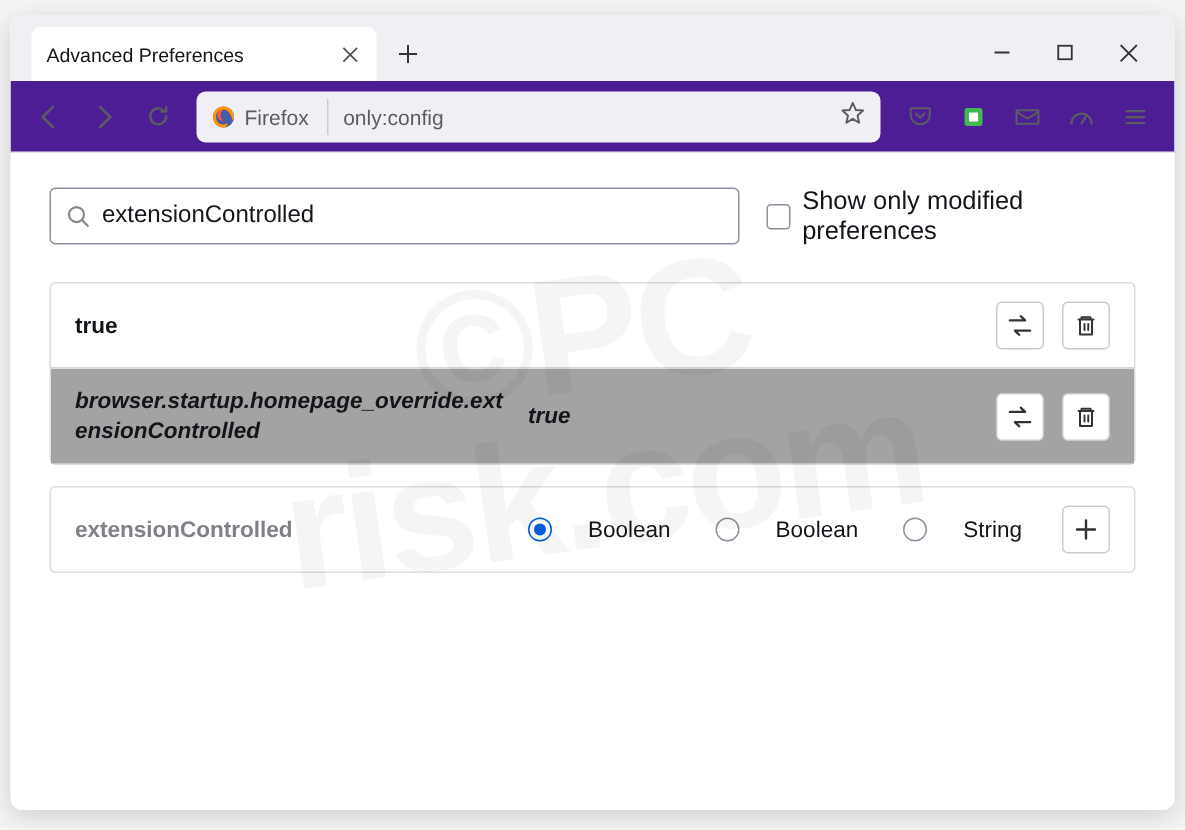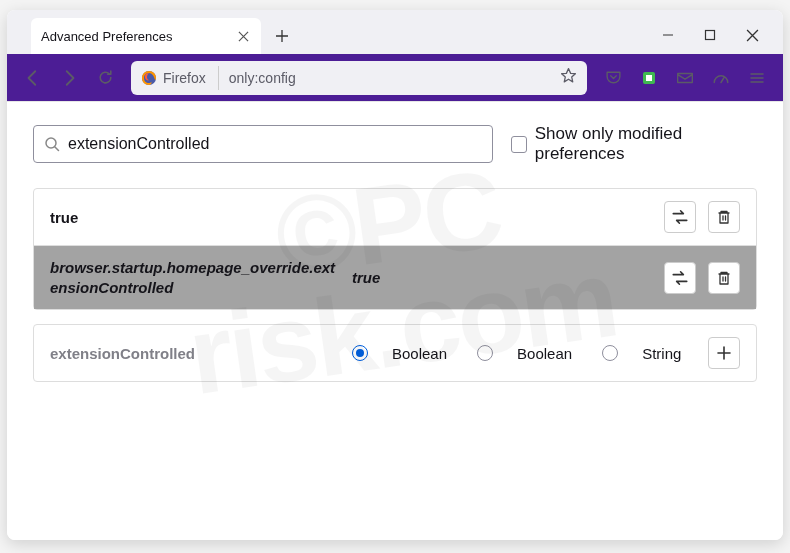--- a/index.html
+++ b/index.html
@@ -1,20 +1,20 @@
 <!DOCTYPE html>
 <html><head>
 <meta charset="utf-8">
 <style>
   * { box-sizing: border-box; margin: 0; padding: 0; font-family: -apple-system, BlinkMacSystemFont, "Segoe UI", Arial, sans-serif; }
   body { width: 790px; height: 553px; background: #f4f4f4; overflow: hidden; }
   .window { width: 776px; height: 530px; margin: 10px 7px; background: #fff; border-radius: 8px; box-shadow: 0 4px 16px rgba(0,0,0,0.15); display: flex; flex-direction: column; overflow: hidden; }
   
   .titlebar { height: 44px; background: #f0f0f4; display: flex; align-items: flex-end; padding: 0 8px; }
-  .tab { height: 36px; width: 230px; background: #fff; border-radius: 6px 6px 0 0; display: flex; align-items: center; padding: 0 10px; margin-left: 16px; font-size: 13px; color: #15141a; }
+  .tab { height: 36px; width: 230px; background: #fff; border-radius: 6px 6px 0 0; display: flex; align-items: center; padding: 0 10px; margin-left: 6px; font-size: 13px; color: #15141a; }
   .tab .tab-label { flex: 1; }
   .tab .close { width: 16px; height: 16px; display:flex; align-items:center; justify-content:center; color:#555; }
   .new-tab { width: 30px; height: 30px; display:flex; align-items:center; justify-content:center; color:#333; margin: 0 0 3px 6px; font-size: 20px;}
   .win-controls { margin-left:auto; display:flex; gap:24px; padding: 0 14px 10px; }
   .win-btn { width: 18px; height:18px; display:flex; align-items:center; justify-content:center; color:#333; }
   
   .toolbar { height: 48px; background: #4c1d95; display:flex; align-items:center; padding: 0 10px; gap: 4px; border-bottom: 1px solid #e7e7e7; }
   .nav-btn { width: 32px; height:32px; display:flex; align-items:center; justify-content:center; color:#5b5b66; border-radius:4px; }
   .ff-badge { display:flex; align-items:center; gap:6px; padding: 0 10px; }
   .ff-icon { width:16px; height:16px; }

